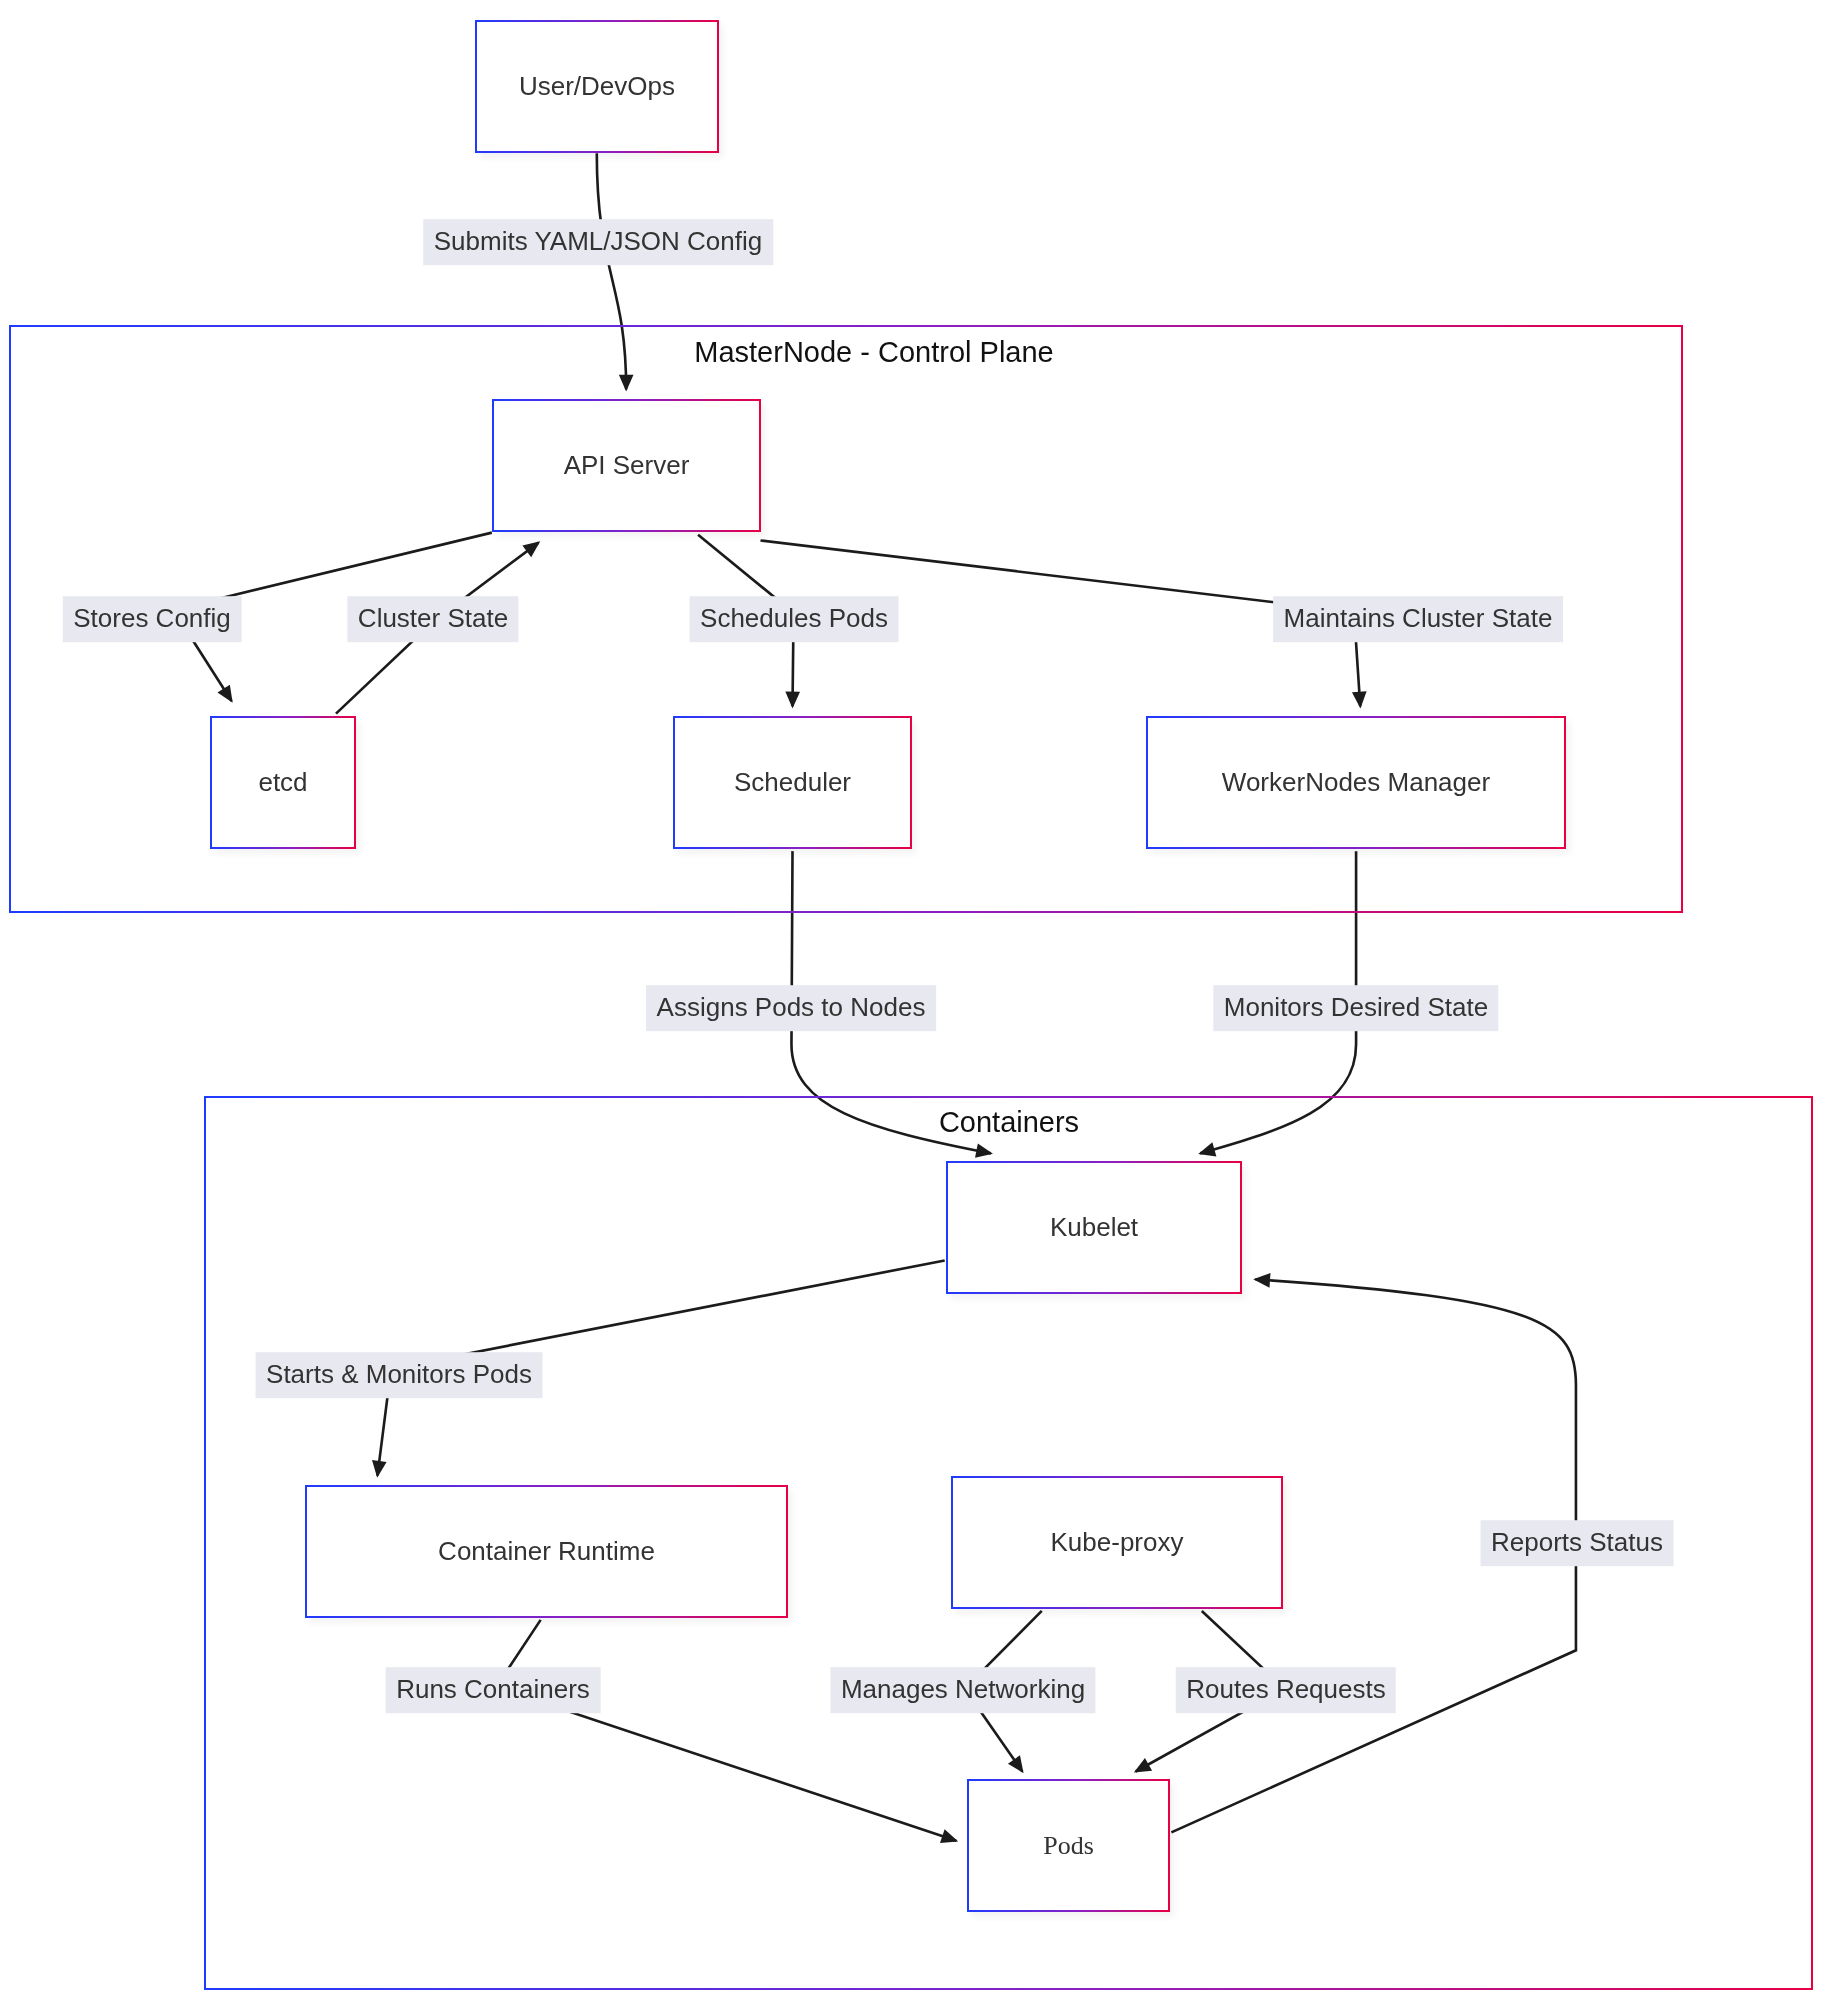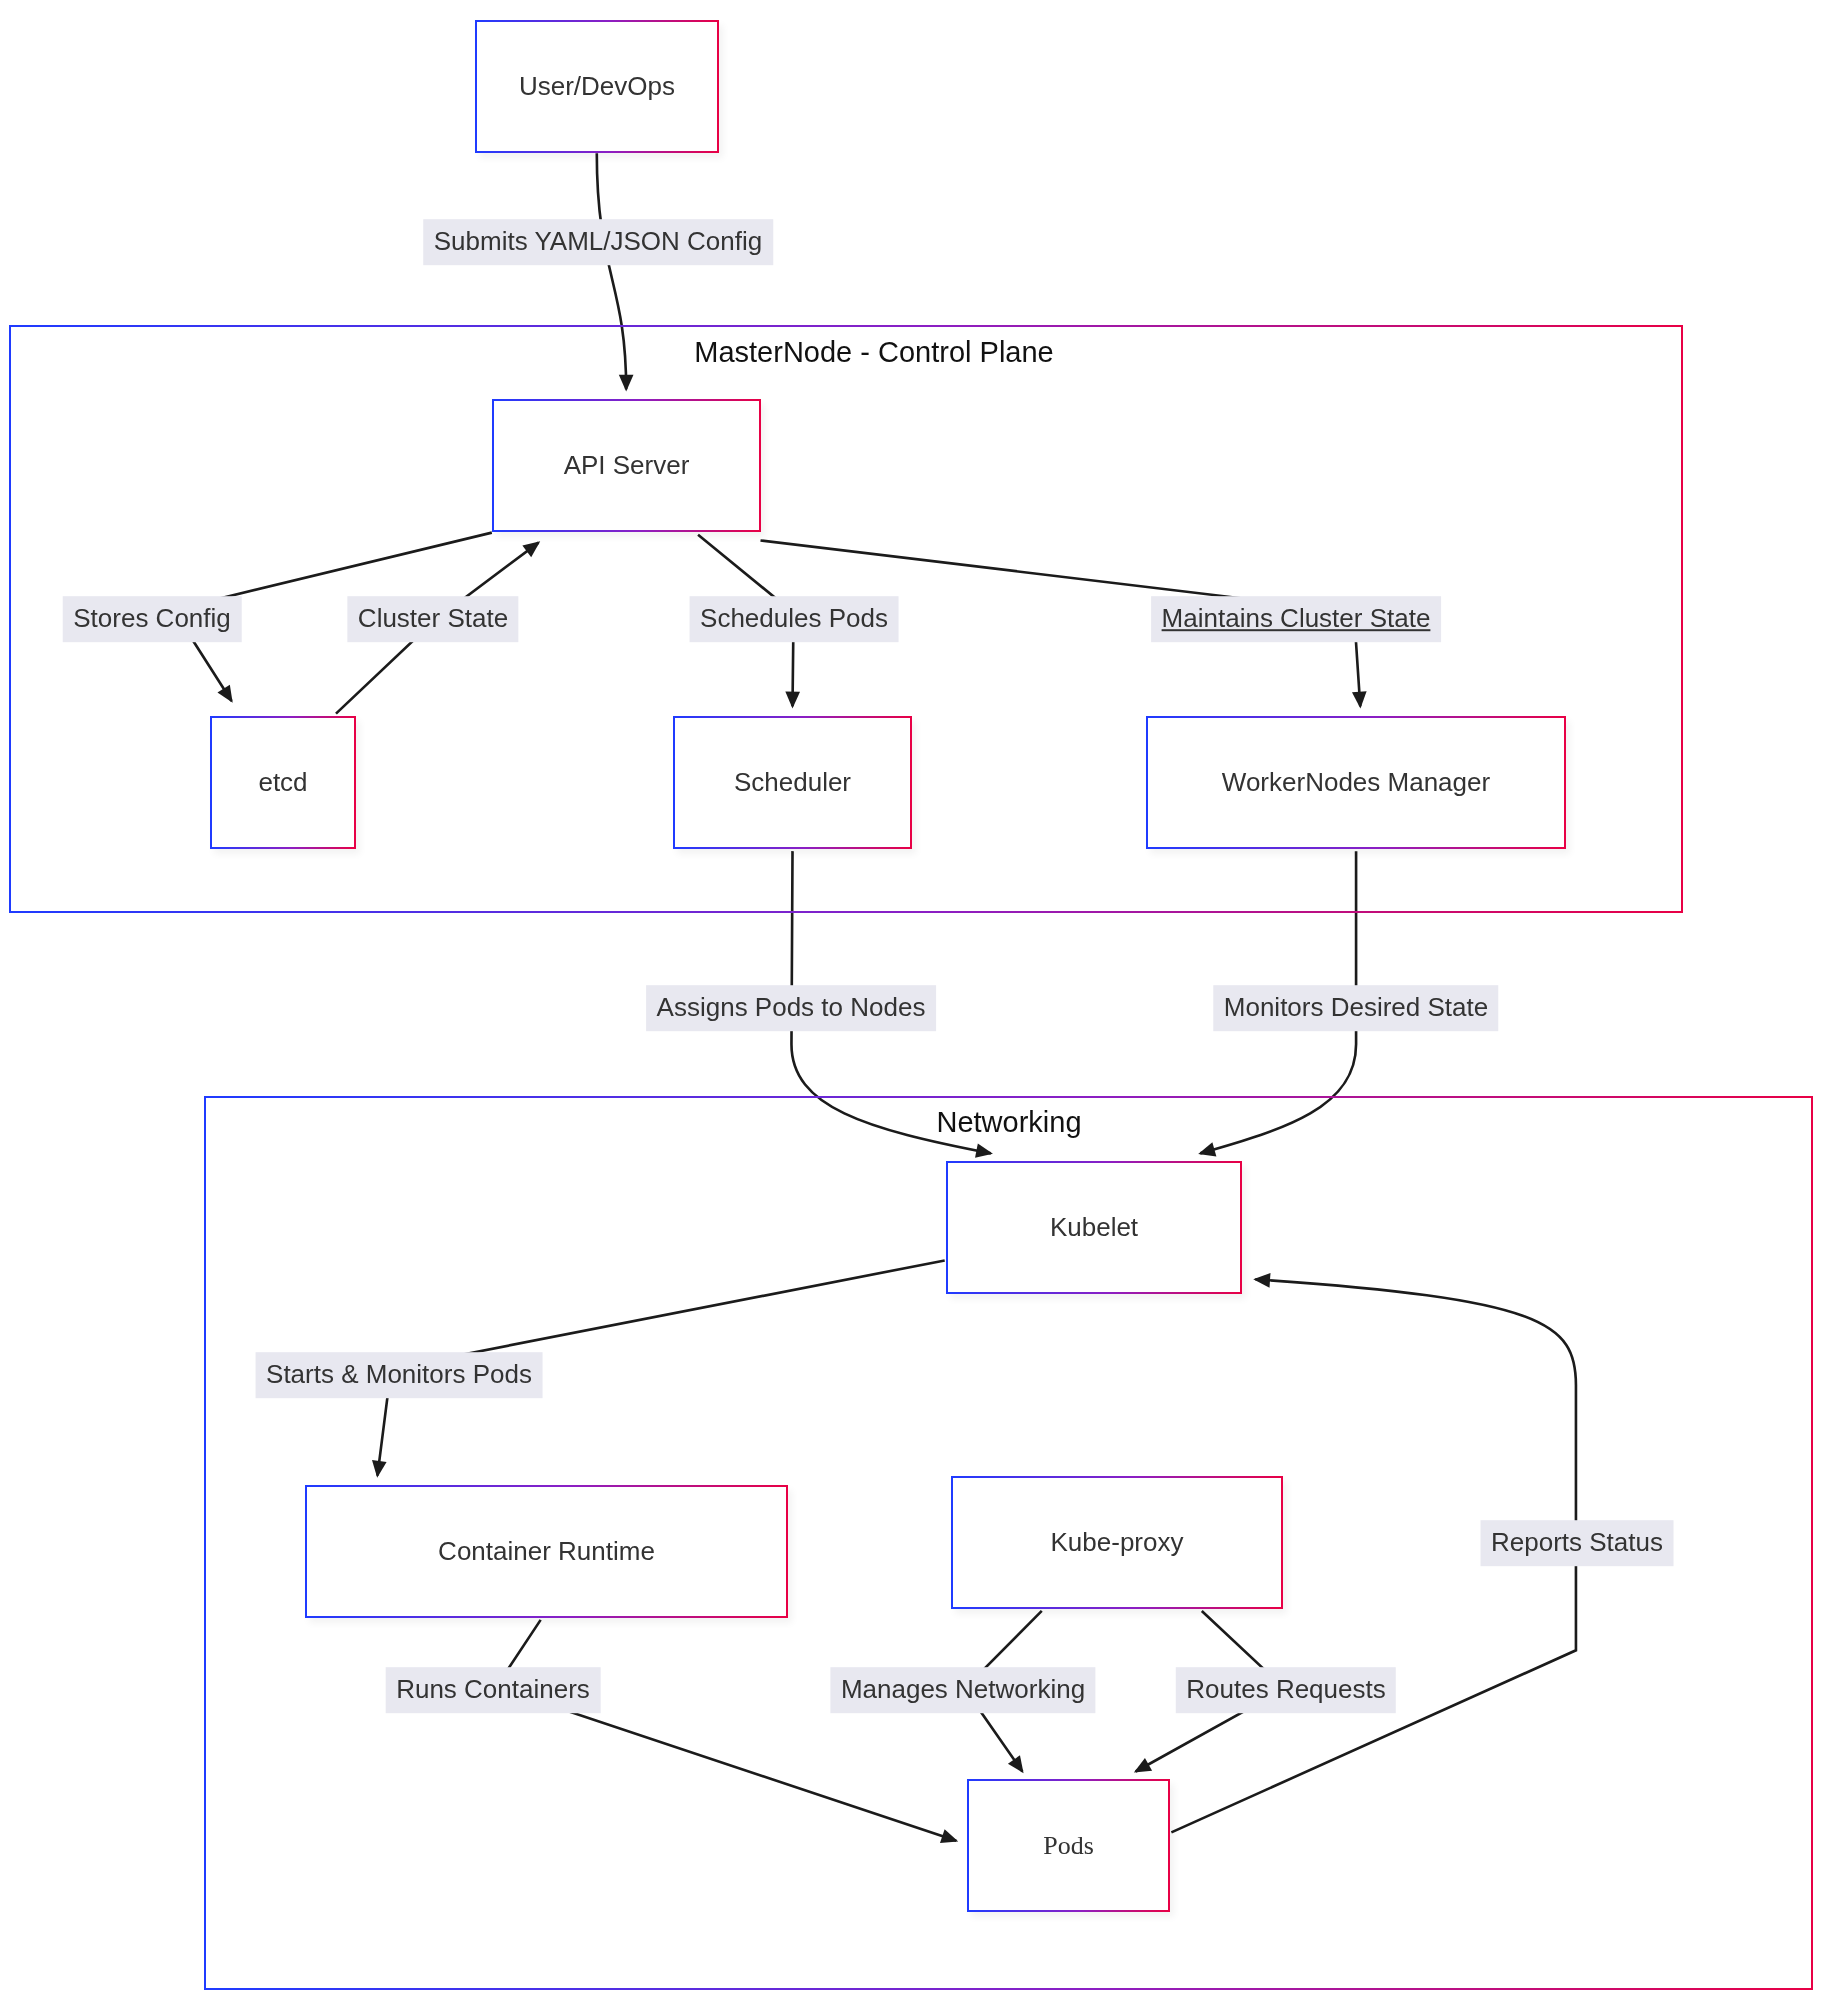--- a/index.html
+++ b/index.html
@@ -82,21 +82,21 @@
     <path class="edge-path" d="M1030,3087 L945,3215 L1822,3508" marker-end="url(#arrow)"></path>
     <path class="edge-path" d="M1985,3070 L1838,3218 L1948,3376" marker-end="url(#arrow)"></path>
     <path class="edge-path" d="M2290,3070 L2448,3218 L2164,3376" marker-end="url(#arrow)"></path>
     <path class="edge-path" d="M2232,3492 L3003,3145 L3003,2640 C3003,2520 2940,2475 2392,2438" marker-end="url(#arrow)"></path>
   </svg>
 
   <div class="container-box" style="left:9.4px; top:325px; width:1674px; height:588px;"></div>
   <div class="container-title" style="left:846px; top:336px;margin-left:28px;">MasterNode - Control Plane</div>
 
   <div class="container-box" style="left:204px; top:1096px; width:1609px; height:894px;"></div>
-  <div class="container-title" style="left:1009px; top:1106px;">Networking</div>
+  <div class="container-title" style="left:1009px; top:1106px;">Containers</div>
 
   <div class="node" style="left:475px; top:20px; width:244px;">User/DevOps</div>
 
   <div class="node" style="left:492px; top:399px; width:269px;">API Server</div>
 
   <div class="node" style="left:210px; top:716px; width:146px;">etcd</div>
 
   <div class="node" style="left:673px; top:716px; width:239px;">Scheduler</div>
 
   <div class="node" style="left:1146px; top:716px; width:420px;">WorkerNodes Manager</div>
@@ -110,21 +110,21 @@
   <div class="node" style="left:967px; top:1779px; width:203px;font-family:Liberation Serif, serif;">Pods</div>
 
   <div class="edge-label" style="left:598px; top:242px;">Submits YAML/JSON Config</div>
 
   <div class="edge-label" style="left:152px; top:619px;">Stores Config</div>
 
   <div class="edge-label" style="left:433px; top:619px;">Cluster State</div>
 
   <div class="edge-label" style="left:794px; top:619px;">Schedules Pods</div>
 
-  <div class="edge-label" style="left:1296px; top:619px;text-decoration:underline;">Maintains Cluster State</div>
+  <div class="edge-label" style="left:1418px; top:619px;">Maintains Cluster State</div>
 
   <div class="edge-label" style="left:791px; top:1008px;">Assigns Pods to Nodes</div>
 
   <div class="edge-label" style="left:1356px; top:1008px;">Monitors Desired State</div>
 
   <div class="edge-label" style="left:399px; top:1375px;text-align:center;">Starts &amp; Monitors Pods</div>
 
   <div class="edge-label" style="left:493px; top:1690px;">Runs Containers</div>
 
   <div class="edge-label" style="left:963px; top:1690px;">Manages Networking</div>

